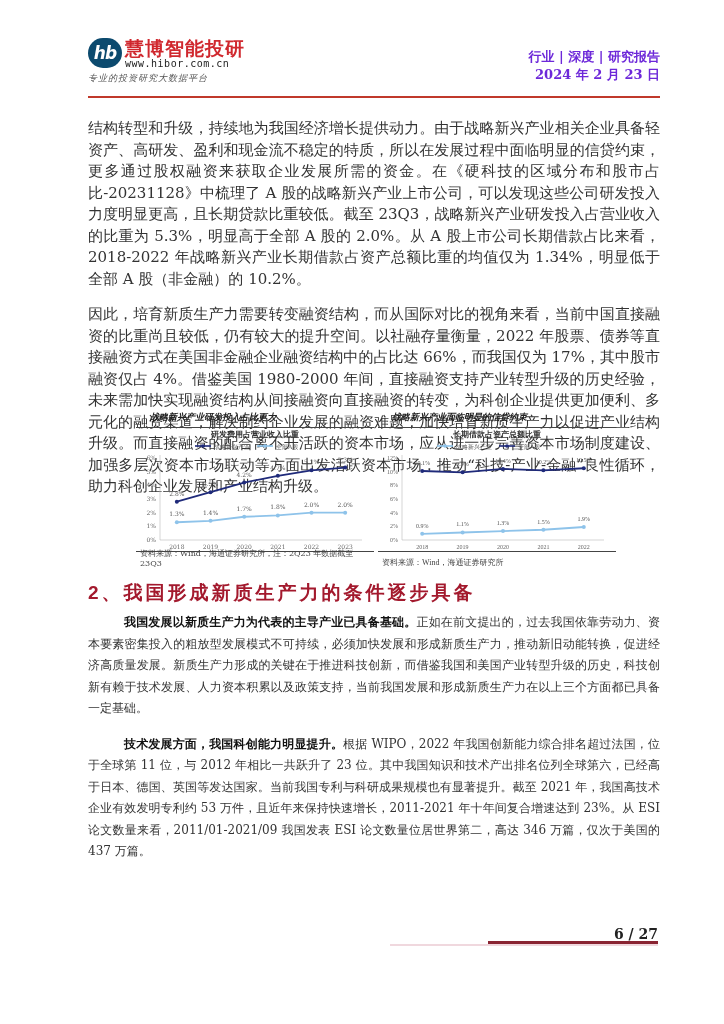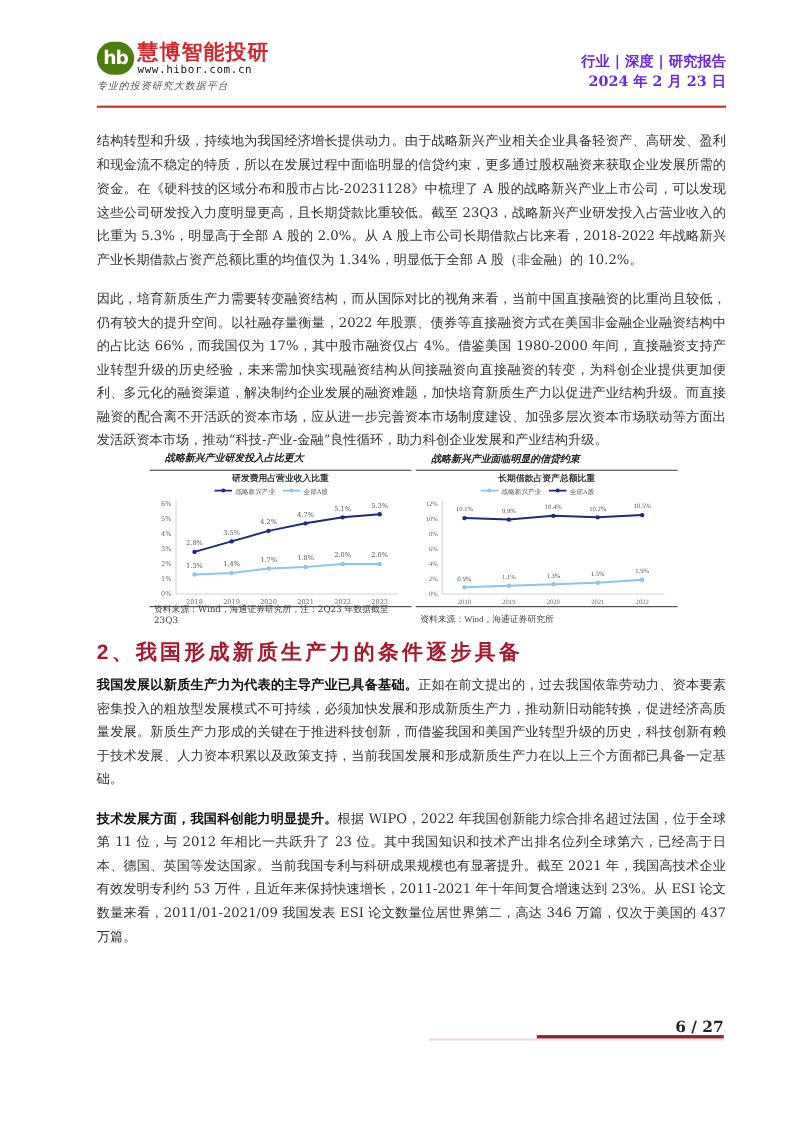--- a/index.html
+++ b/index.html
@@ -1,34 +1,34 @@
 <!DOCTYPE html>
 <html><head>
 <meta charset="utf-8">
 <style>
   html, body { margin:0; padding:0; background:#ffffff; }
   body { width:724px; height:1024px; position:relative; overflow:hidden;
          font-family:"DejaVu Serif", "Liberation Serif", serif; color:#222; }
   .header { position:absolute; left:88px; top:38px; width:572px; height:62px; }
   .logo { position:absolute; left:0; top:0; display:flex; align-items:flex-start; }
-  .logo-badge { width:34px; height:30px; border-radius:15px; background:#4d7c0f; color:#fff;
-        font-family:"DejaVu Sans", sans-serif; font-weight:bold; font-size:17px;
+  .logo-badge { width:34px; height:30px; border-radius:15px; background:#0c4a6e; color:#fff;
+        font-family:"DejaVu Sans", sans-serif; font-weight:bold; font-style:italic; font-size:17px;
         display:flex; align-items:center; justify-content:center; letter-spacing:-1px; }
   .logo-text { margin-left:3px; }
   .logo-cn { font-family:"DejaVu Sans", sans-serif; font-weight:bold; color:#d0282e; font-size:19px; line-height:20px; letter-spacing:1px; }
   .logo-url { font-family:"DejaVu Sans Mono", monospace; font-size:10px; color:#222; line-height:12px; letter-spacing:0.5px; }
   .logo-slogan { position:absolute; left:0; top:34px; font-size:9px; color:#555; font-style:italic; letter-spacing:1px; }
   .hdr-right { position:absolute; right:0; top:10px; text-align:right; color:#6d28d9; font-weight:bold; }
   .hdr-type { font-size:13px; line-height:18px; }
   .hdr-date { font-size:13px; line-height:18px; }
   .hdr-line { position:absolute; left:0; top:58px; width:572px; height:2px; background:#c0392b; }
 
-  .content { position:absolute; left:88px; top:118px; width:572px; font-size:12px; line-height:21.5px; color:#333; text-align:justify; }
+  .content { position:absolute; left:88px; top:118px; width:572px; font-size:15px; line-height:21.5px; color:#333; text-align:justify; }
   .para { margin:0 0 14px 0; }
-  .para b { color:#111; font-family:"DejaVu Sans", sans-serif; font-weight:bold; }
+  .para b { color:#111; font-family:"DejaVu Sans", sans-serif; font-weight:bold;margin-left:36px; }
 
   .charts { position:absolute; left:136px; top:410px; width:480px; height:160px; }
   .chart { position:absolute; top:0; width:238px; height:160px; }
   .chart-title { font-size:9px; font-weight:bold; color:#222; padding-left:14px; font-style:italic; line-height:14px; }
   .chart-rule { border-top:1.5px solid #444; margin-top:3px; }
   .chart-rule-bottom { position:absolute; left:0; bottom:18px; width:100%; border-top:1.5px solid #444; }
   .chart-source { position:absolute; left:4px; bottom:2px; font-size:8px; color:#444; }
   .chart svg { position:absolute; left:0; top:18px; }
 
   .section-title { position:absolute; left:88px; top:580px; font-family:Liberation Sans, sans-serif; font-weight:bold;

